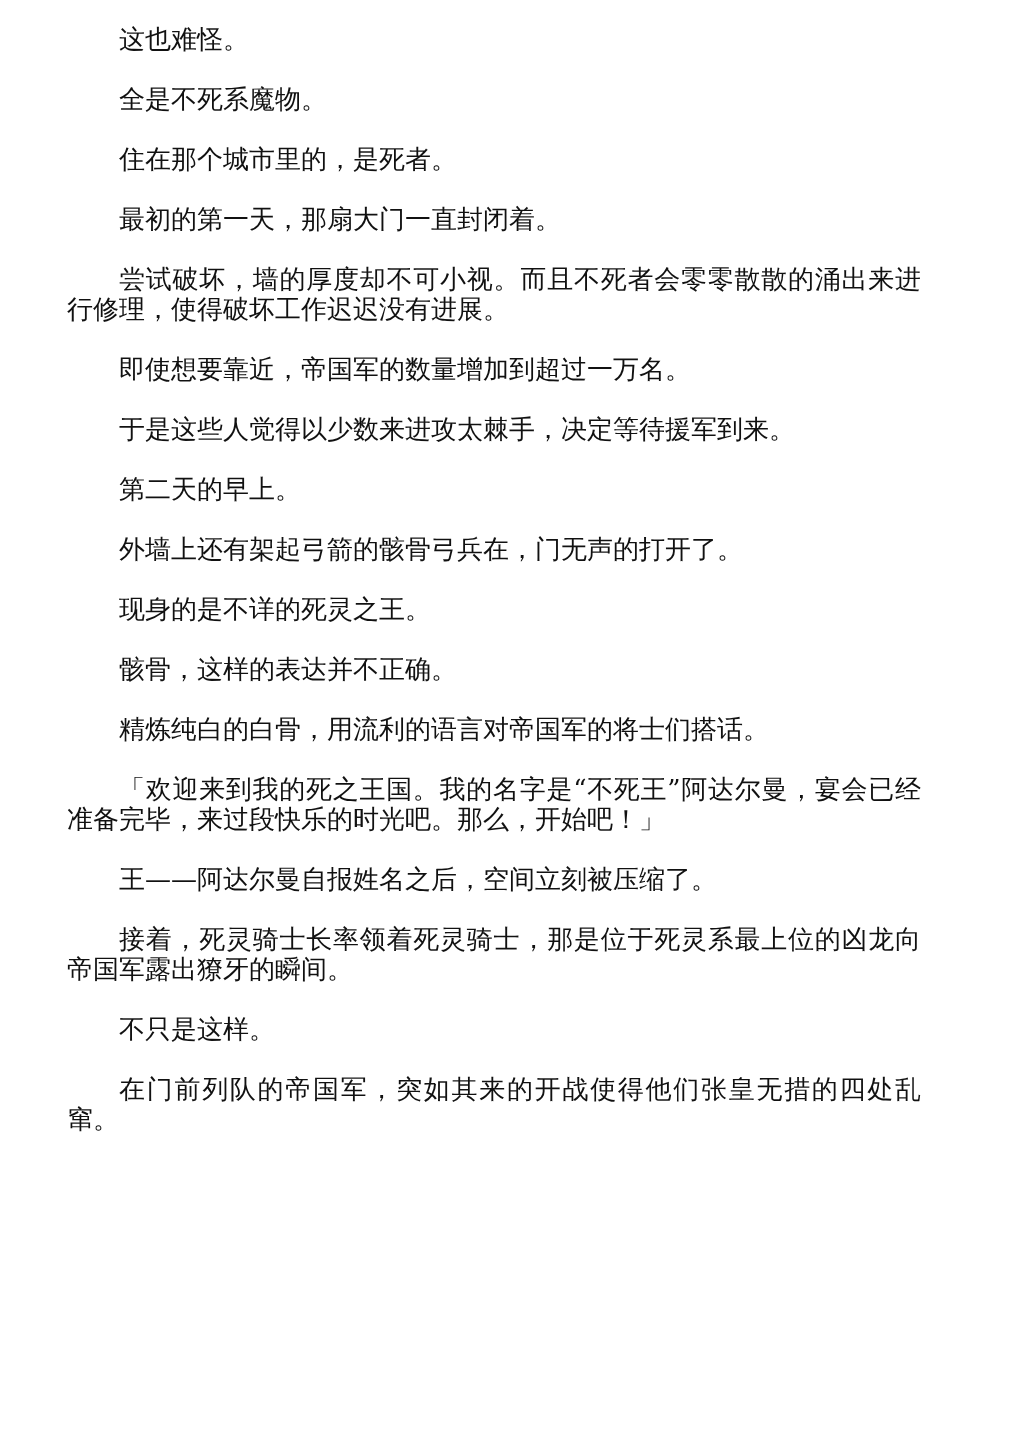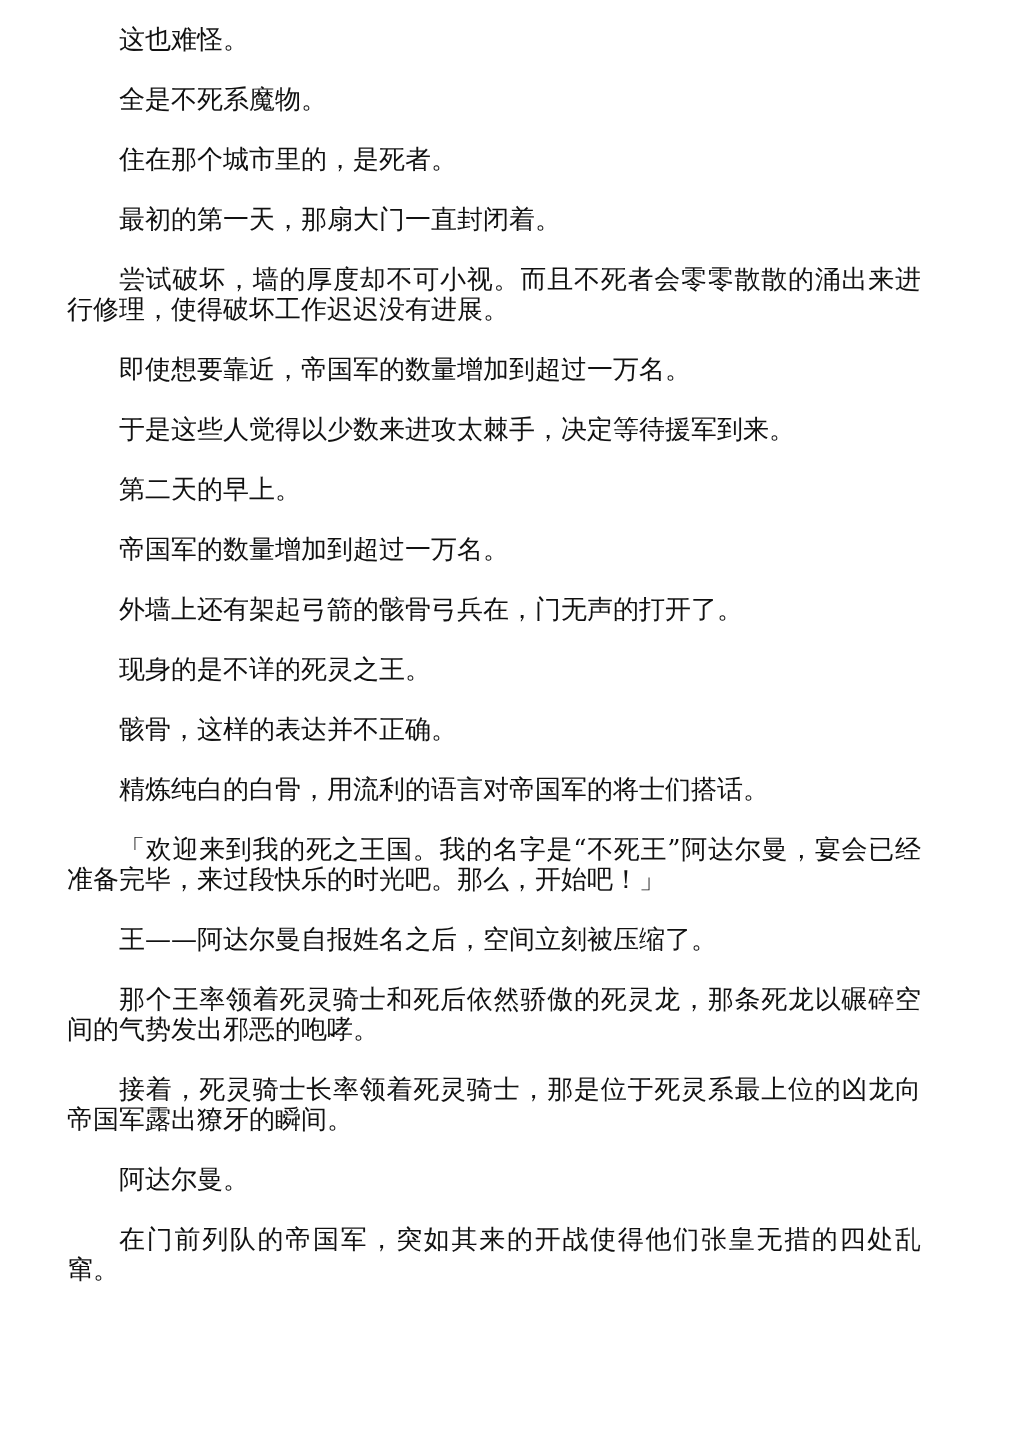--- a/index.html
+++ b/index.html
@@ -36,24 +36,22 @@
 
 <div class="page">
   <p class="para">这也难怪。</p>
   <p class="para">全是不死系魔物。</p>
   <p class="para">住在那个城市里的，是死者。</p>
   <p class="para">最初的第一天，那扇大门一直封闭着。</p>
   <p class="para">尝试破坏，墙的厚度却不可小视。而且不死者会零零散散的涌出来进行修理，使得破坏工作迟迟没有进展。</p>
   <p class="para">即使想要靠近，帝国军的数量增加到超过一万名。</p>
   <p class="para">于是这些人觉得以少数来进攻太棘手，决定等待援军到来。</p>
   <p class="para">第二天的早上。</p>
-  <p class="para">帝国军的数量增加到超过一万名。</p>
   <p class="para">外墙上还有架起弓箭的骸骨弓兵在，门无声的打开了。</p>
   <p class="para">现身的是不详的死灵之王。</p>
   <p class="para">骸骨，这样的表达并不正确。</p>
   <p class="para">精炼纯白的白骨，用流利的语言对帝国军的将士们搭话。</p>
   <p class="para">「欢迎来到我的死之王国。我的名字是“不死王”阿达尔曼，宴会已经准备完毕，来过段快乐的时光吧。那么，开始吧！」</p>
   <p class="para">王——阿达尔曼自报姓名之后，空间立刻被压缩了。</p>
-  <p class="para">那个王率领着死灵骑士和死后依然骄傲的死灵龙，那条死龙以碾碎空间的气势发出邪恶的咆哮。</p>
   <p class="para">接着，死灵骑士长率领着死灵骑士，那是位于死灵系最上位的凶龙向帝国军露出獠牙的瞬间。</p>
-  <p class="para">阿达尔曼。</p>
+  <p class="para">不只是这样。</p>
   <p class="para">在门前列队的帝国军，突如其来的开战使得他们张皇无措的四处乱窜。</p>
 </div>
 
 </body></html>

